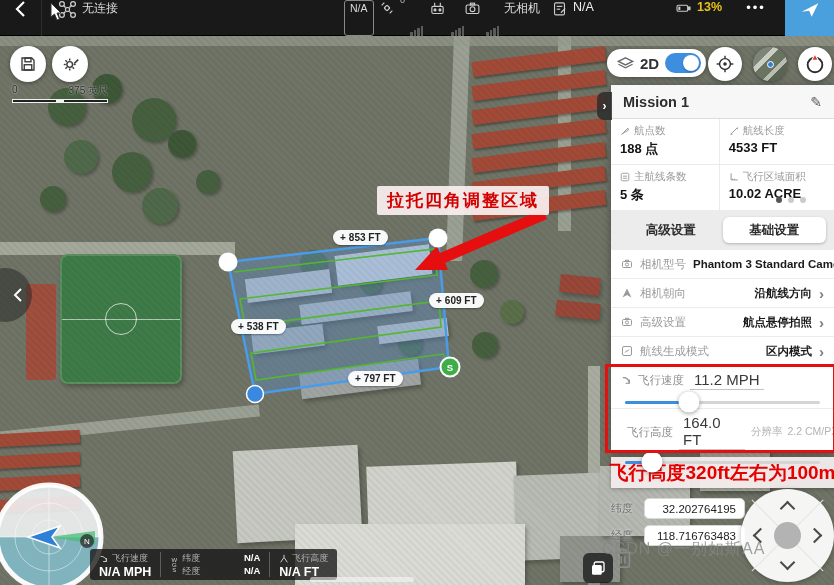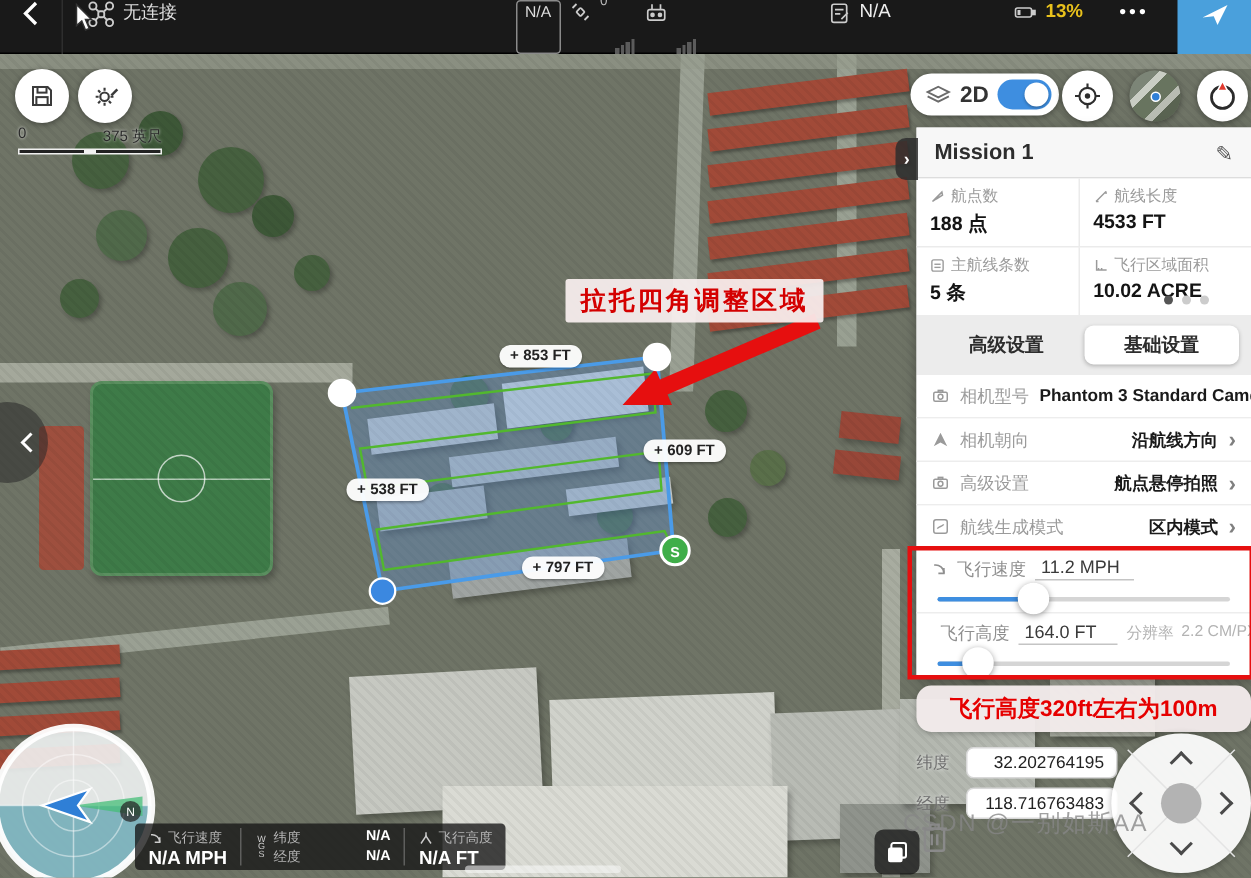--- a/index.html
+++ b/index.html
@@ -116,31 +116,31 @@
   .srow .ic { color:#9a9a9a; display:flex; }
   .srow .sl { font-size:11.5px; color:#9b9b9b; white-space:nowrap; }
   .srow .sv { margin-left:auto; font-size:11.5px; font-weight:bold; color:#1a1a1a; white-space:nowrap; }
   .srow .chv { color:#7f7f7f; font-size:15px; font-weight:bold; line-height:1; }
   .slider-zone { position:relative; background:#fff; }
   .red-outline { position:absolute; left:-6px; right:-2px; top:-2px; bottom:-1px; border:3px solid #e60f0f;
     pointer-events:none; z-index:6; }
   .slrow { height:43px; padding:5px 10px 0; border-bottom:1px solid #ededed; }
   .slrow .top { display:flex; align-items:center; gap:6px; }
   .slrow .lbl { font-size:11.5px; color:#8f8f8f; white-space:nowrap; }
-  .slrow .valbox { font-size:12px; color:#3a3a3a; border-bottom:1px solid #c4c4c4; min-width:66px;
+  .slrow .valbox { font-size:15px; color:#3a3a3a; border-bottom:1px solid #c4c4c4; min-width:66px;
     padding:0 4px 1px; }
   .slrow .res { margin-left:auto; display:flex; gap:5px; font-size:10.5px; color:#b3b3b3; white-space:nowrap; }
   .slider { position:relative; height:22px; margin:1px 4px 0; }
   .sl-track { position:absolute; left:0; right:0; top:10px; height:3px; background:#d5d5d5; border-radius:2px; }
   .sl-fill { position:absolute; left:0; top:10px; height:3px; background:#3e8ee0; border-radius:2px; }
   .sl-thumb { position:absolute; top:11px; width:21px; height:21px; border-radius:50%; background:#fff;
     box-shadow:0 1px 4px rgba(0,0,0,0.4); transform:translate(-50%,-50%); }
   .red-banner { margin-top:5px; height:31px; background:rgba(242,235,235,0.96); color:#e60000;
-    font-size:15px; font-weight:bold; display:flex; align-items:center; justify-content:center;
-    white-space:nowrap; box-shadow:0 1px 4px rgba(0,0,0,0.25);border-radius:10px; }
+    font-size:19px; font-weight:bold; display:flex; align-items:center; justify-content:center;
+    white-space:nowrap; box-shadow:0 1px 4px rgba(0,0,0,0.25); }
   .coords { margin-top:10px; display:flex; flex-direction:column; gap:6px; }
   .coord { display:flex; align-items:center; gap:9px; }
   .coord .cl { font-size:11px; color:#6e6e6e; text-shadow:0 0 3px rgba(255,255,255,0.9); width:24px; }
   .coord input { width:101px; height:21px; border:1px solid #d8d8d8; border-radius:5px; background:#fff;
     text-align:right; font-size:11.5px; color:#222; padding:0 8px; font-family:inherit; }
 
   
   .dpad { position:absolute; left:741px; top:489px; width:93px; height:93px; border-radius:50%;
     background:rgba(255,255,255,0.93); box-shadow:0 1px 5px rgba(0,0,0,0.3); z-index:32; }
   .dpad .diag1,.dpad .diag2 { position:absolute; left:-4px; top:46px; width:101px; height:1px; background:#e4e4e4; }
@@ -312,20 +312,34 @@
       <circle cx="8.5" cy="14" r="1.4" fill="#ccc"></circle>
         <circle cx="15.5" cy="14" r="1.4" fill="#ccc"></circle>
     </svg>
     <span class="bars">
         <i></i>
         <i></i>
         <i></i>
         <i></i>
       </span>
   </div>
+  <div class="tb tb-cam">
+    <svg width="17" height="17" viewBox="0 0 24 24" fill="none" stroke="#ccc" stroke-width="1.6">
+      <rect x="3" y="7" width="18" height="12" rx="2"></rect>
+        <circle cx="12" cy="13" r="3.4"></circle>
+        <rect x="9" y="4.5" width="6" height="2.5"></rect>
+    </svg>
+    <span class="bars">
+        <i></i>
+        <i></i>
+        <i></i>
+        <i></i>
+      </span>
+    <span class="tb-label">无相机</span>
+  </div>
   <div class="tb tb-board">
     <svg width="17" height="17" viewBox="0 0 24 24" fill="none" stroke="#ccc" stroke-width="1.6">
       <rect x="5" y="4" width="14" height="17" rx="2"></rect>
         <line x1="8" y1="9" x2="16" y2="9"></line>
         <line x1="8" y1="13" x2="13" y2="13"></line>
       <line x1="14" y1="18" x2="20" y2="12"></line>
     </svg>
     <span class="tb-val">N/A</span>
   </div>
   <div class="tb tb-batt">

